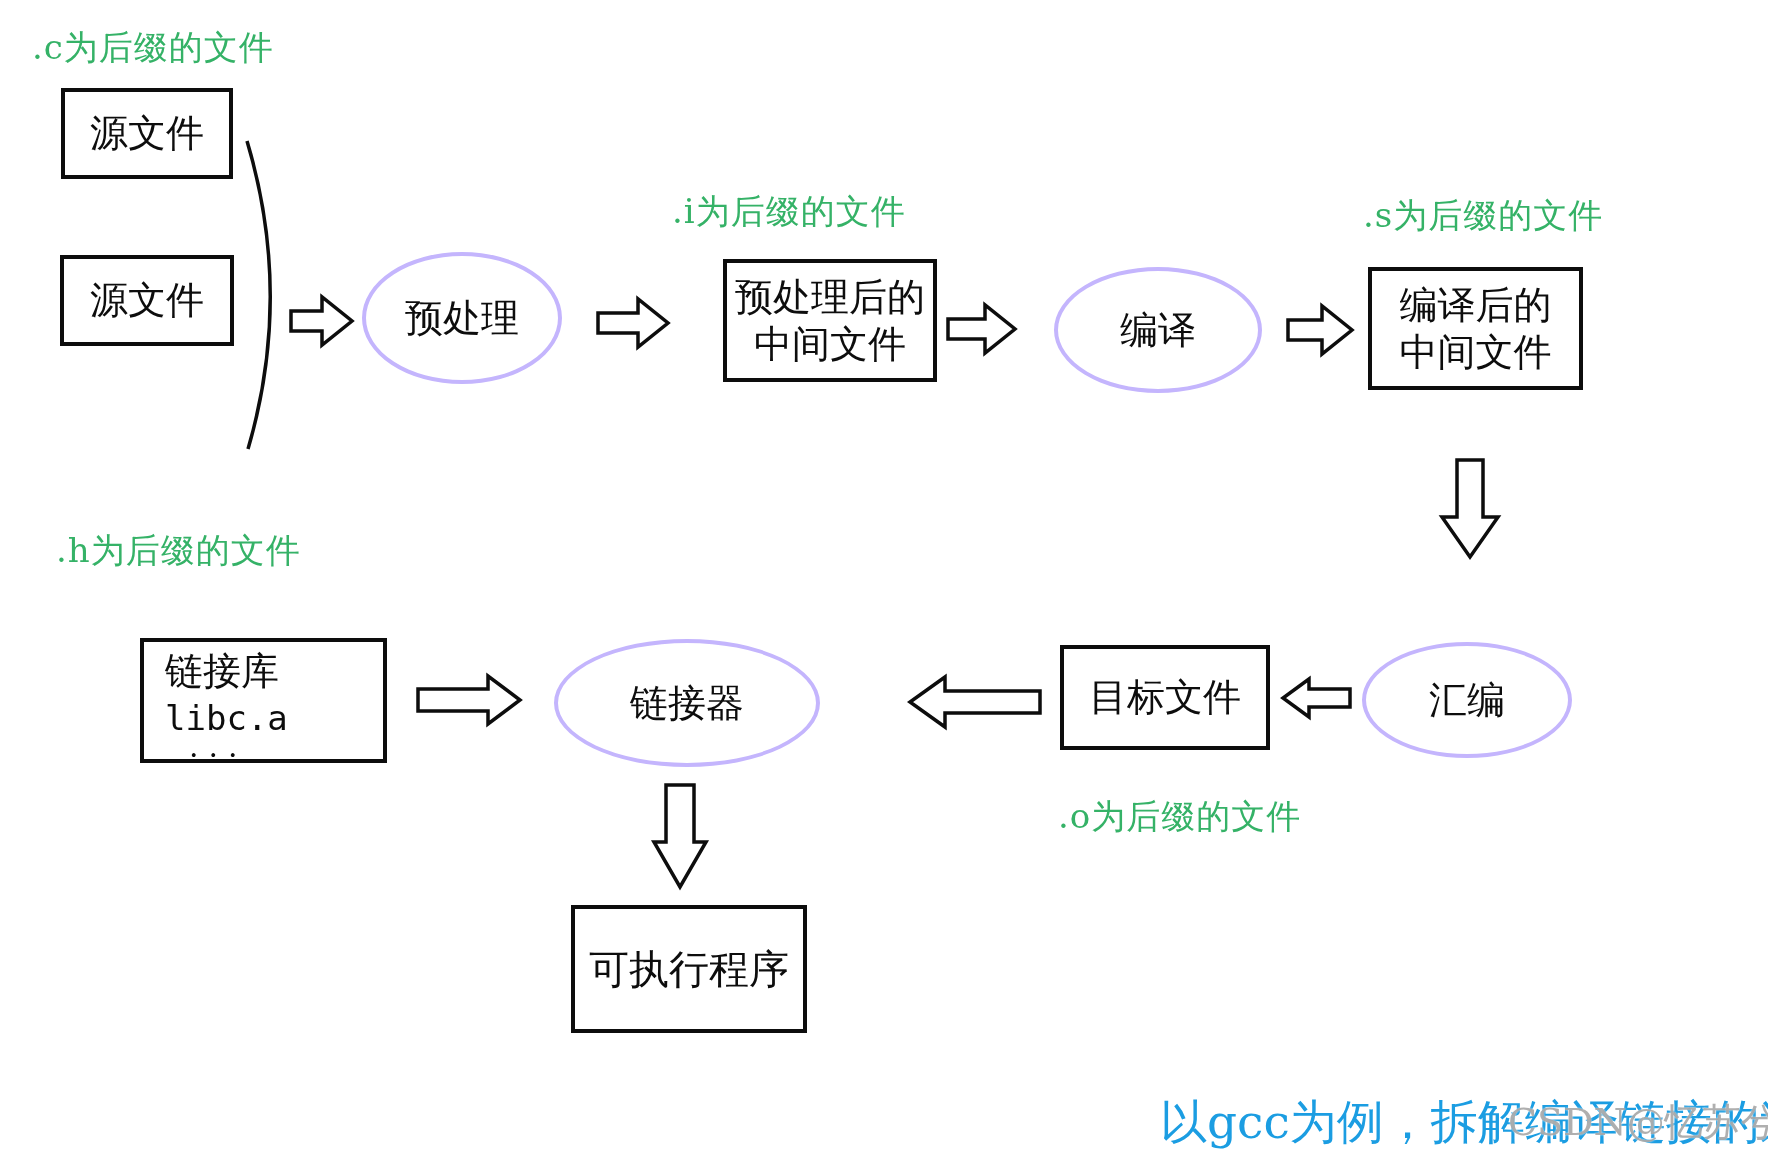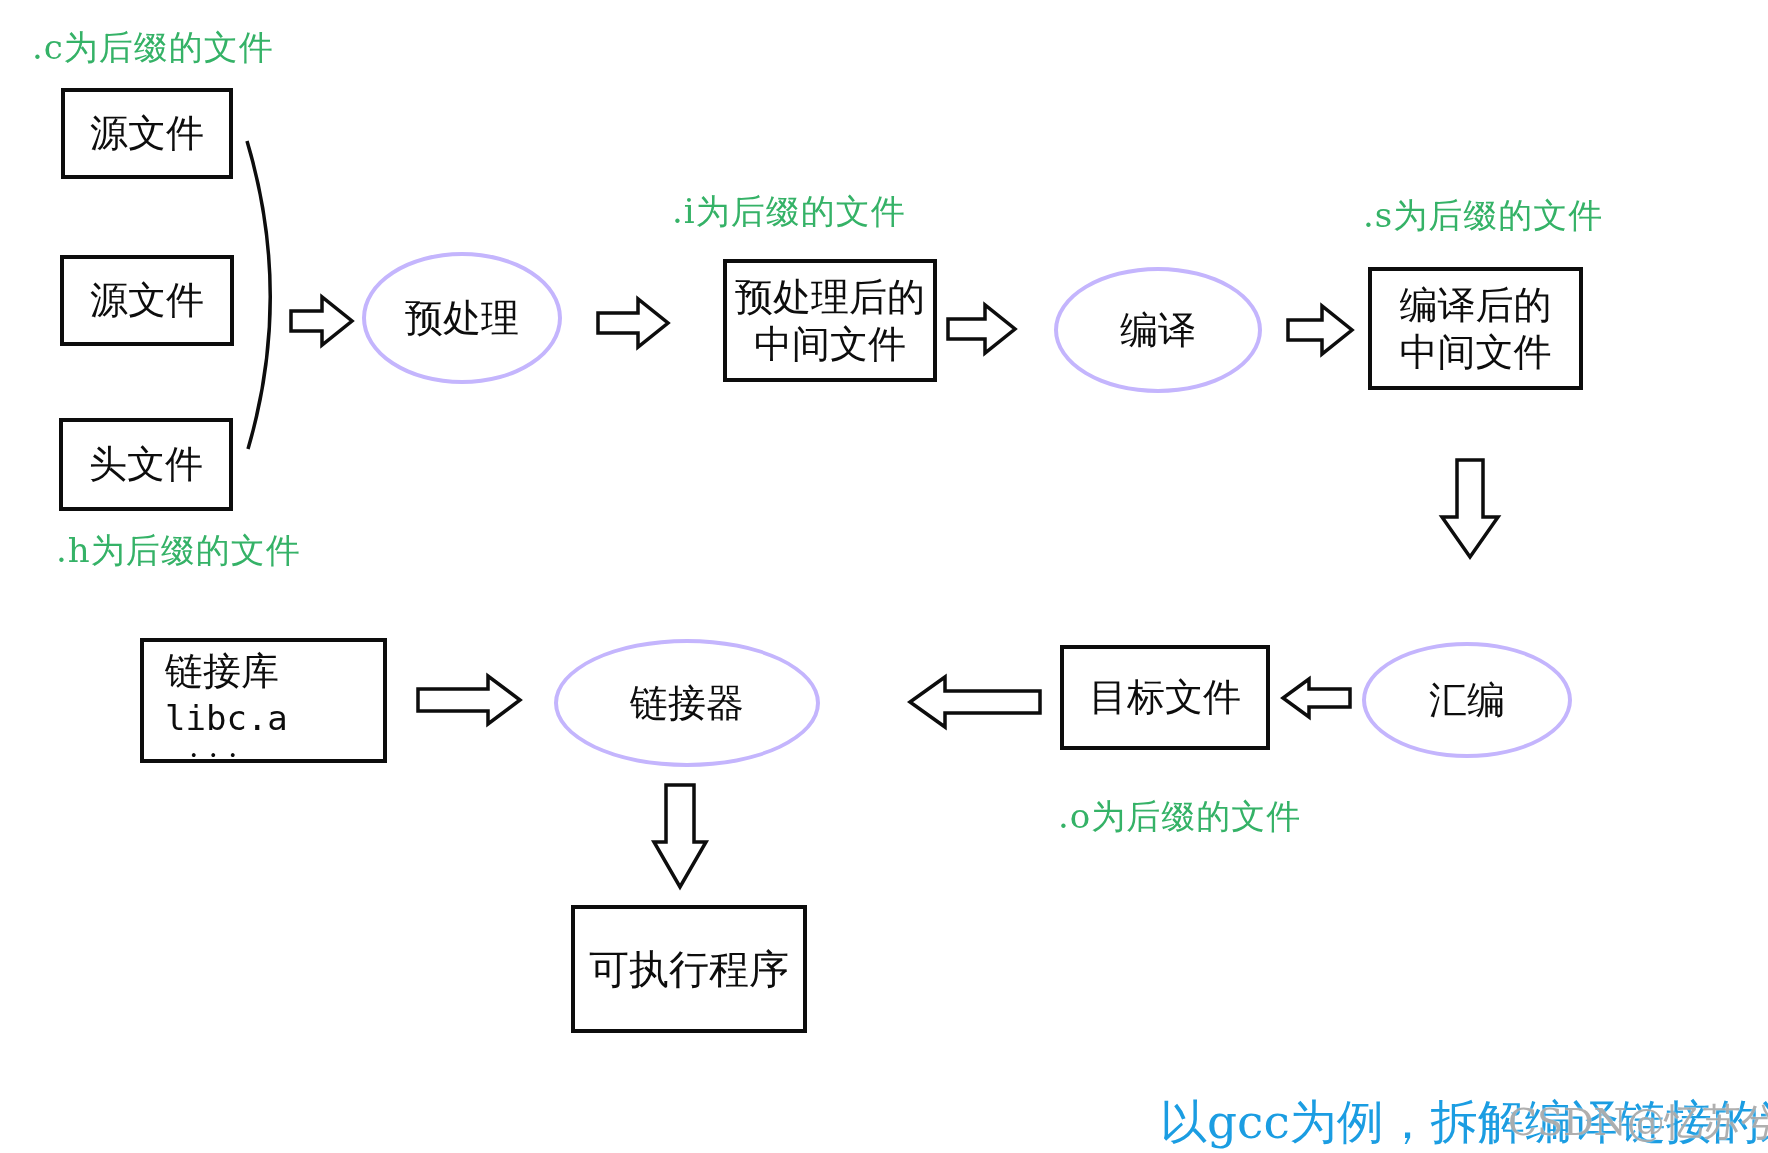--- a/index.html
+++ b/index.html
@@ -52,23 +52,20 @@
   <div class="green-label" style="left:1363px;top:196px;">.s为后缀的文件</div>
   <div class="green-label" style="left:56px;top:531px;">.h为后缀的文件</div>
   <div class="green-label" style="left:1058px;top:797px;">.o为后缀的文件</div>
 
   <div class="node rect f38" style="left:61px;top:88px;width:172px;height:91px;">
     <span class="line">源文件</span>
   </div>
   <div class="node rect f38" style="left:60px;top:255px;width:174px;height:91px;">
     <span class="line">源文件</span>
   </div>
-  <div class="node rect f38" style="left:59px;top:418px;width:174px;height:93px;">
-    <span class="line">头文件</span>
-  </div>
 
   <div class="node rect f38" style="left:686px;top:259px;width:214px;height:123px;margin-left:37px;">
     <span class="line">预处理后的</span>
     <span class="line">中间文件</span>
   </div>
 
   <div class="node rect f38" style="left:1368px;top:267px;width:215px;height:123px;">
     <span class="line">编译后的</span>
     <span class="line">中间文件</span>
   </div>

